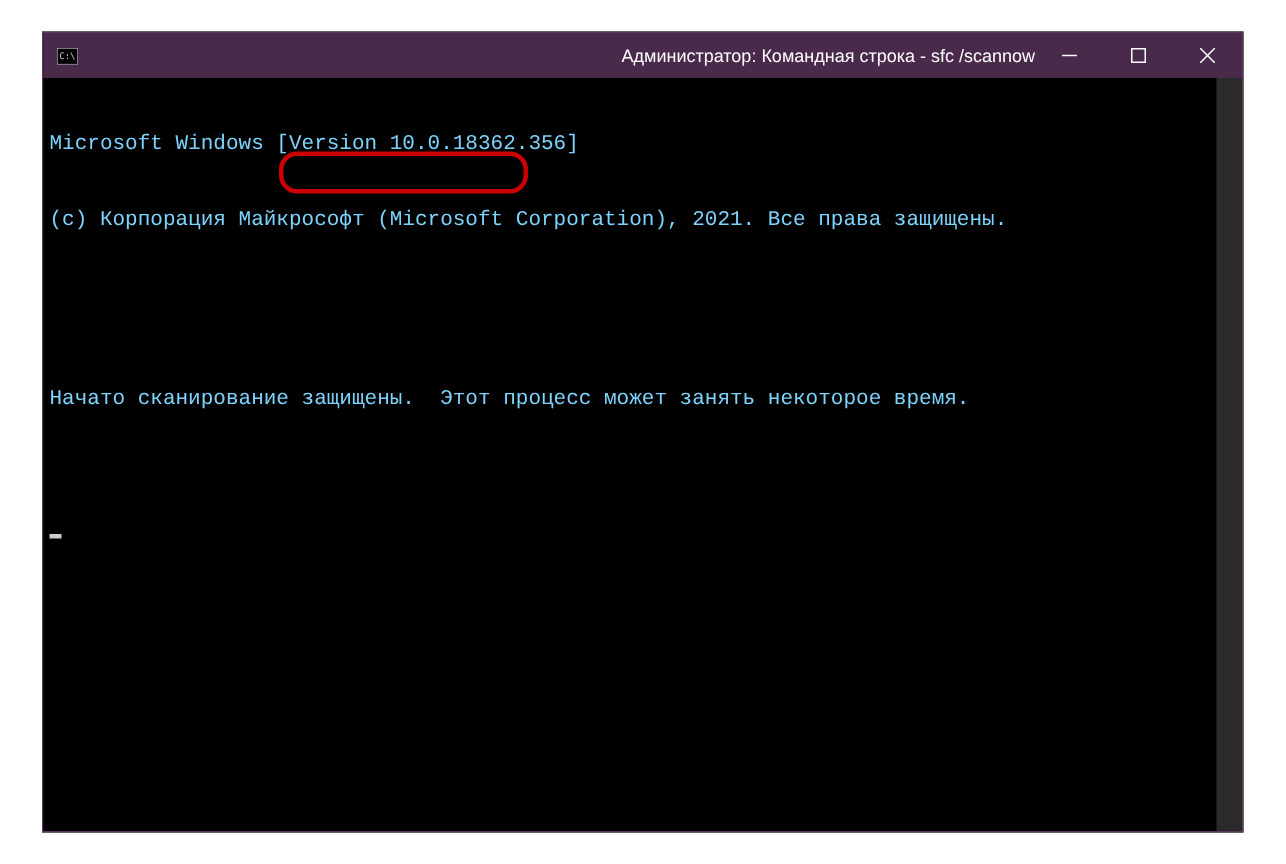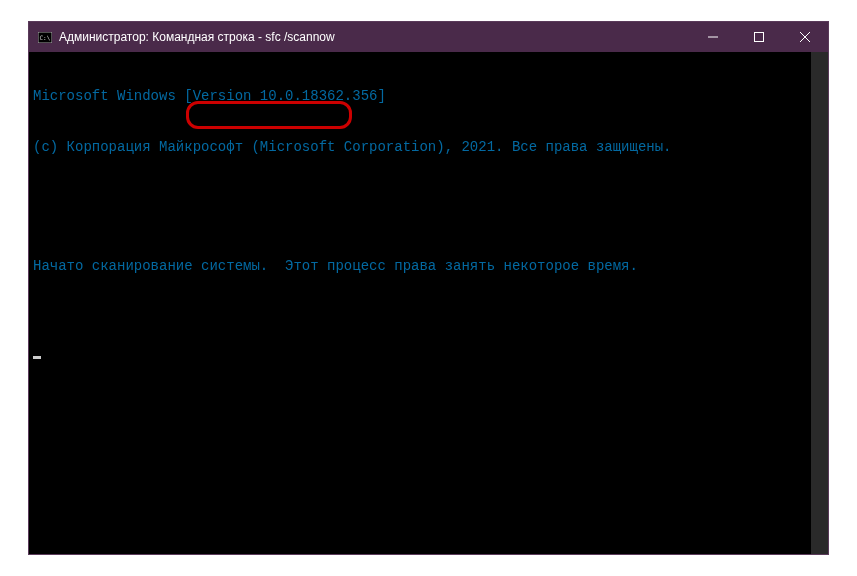--- a/index.html
+++ b/index.html
@@ -26,20 +26,21 @@
       position: relative;
     }
     .titlebar {
       height: 30px;
       background: #4a2a4a;
       display: flex;
       align-items: center;
       padding-left: 8px;
       color: #ffffff;
       font-size: 12px;
+      text-align: right;
     }
     .titlebar-icon {
       width: 16px;
       height: 16px;
       margin-right: 6px;
       display: flex;
       align-items: center;
       justify-content: center;
     }
     .titlebar-icon svg {
@@ -60,21 +61,21 @@
       height: 30px;
       display: flex;
       align-items: center;
       justify-content: center;
       color: #ffffff;
       cursor: pointer;
     }
     .terminal {
       flex: 1;
       background: #000000;
-      color: #0369a1;
+      color: #7dd3fc;
       font-family: Consolas, "Courier New", monospace;
       font-size: 14px;
       line-height: 17px;
       padding: 2px 4px;
       white-space: pre;
       overflow: hidden;
       position: relative;
       border-right: 17px solid #2a2a2a;
     }
     .terminal-line {
@@ -124,18 +125,18 @@
             <line x1="10" y1="0" x2="0" y2="10" stroke="#fff" stroke-width="1"></line>
           </svg>
       </div>
     </div>
   </div>
   <div class="terminal">
     <div class="terminal-line">Microsoft Windows [Version 10.0.18362.356]</div>
     <div class="terminal-line">(c) Корпорация Майкрософт (Microsoft Corporation), 2021. Все права защищены.</div>
     <div class="terminal-line"></div>
     <div class="terminal-line"></div>
-    <div class="terminal-line">Начато сканирование системы.  Этот процесс права занять некоторое время.</div>
+    <div class="terminal-line">Начато сканирование защищены.  Этот процесс может занять некоторое время.</div>
     <div class="terminal-line"></div>
     <div class="terminal-line"><span class="cursor-block"></span></div>
     <div class="highlight-box" style="left: 157px; top: 49px; width: 166px; height: 28px;"></div>
   </div>
 </div>
 
 </body></html>

